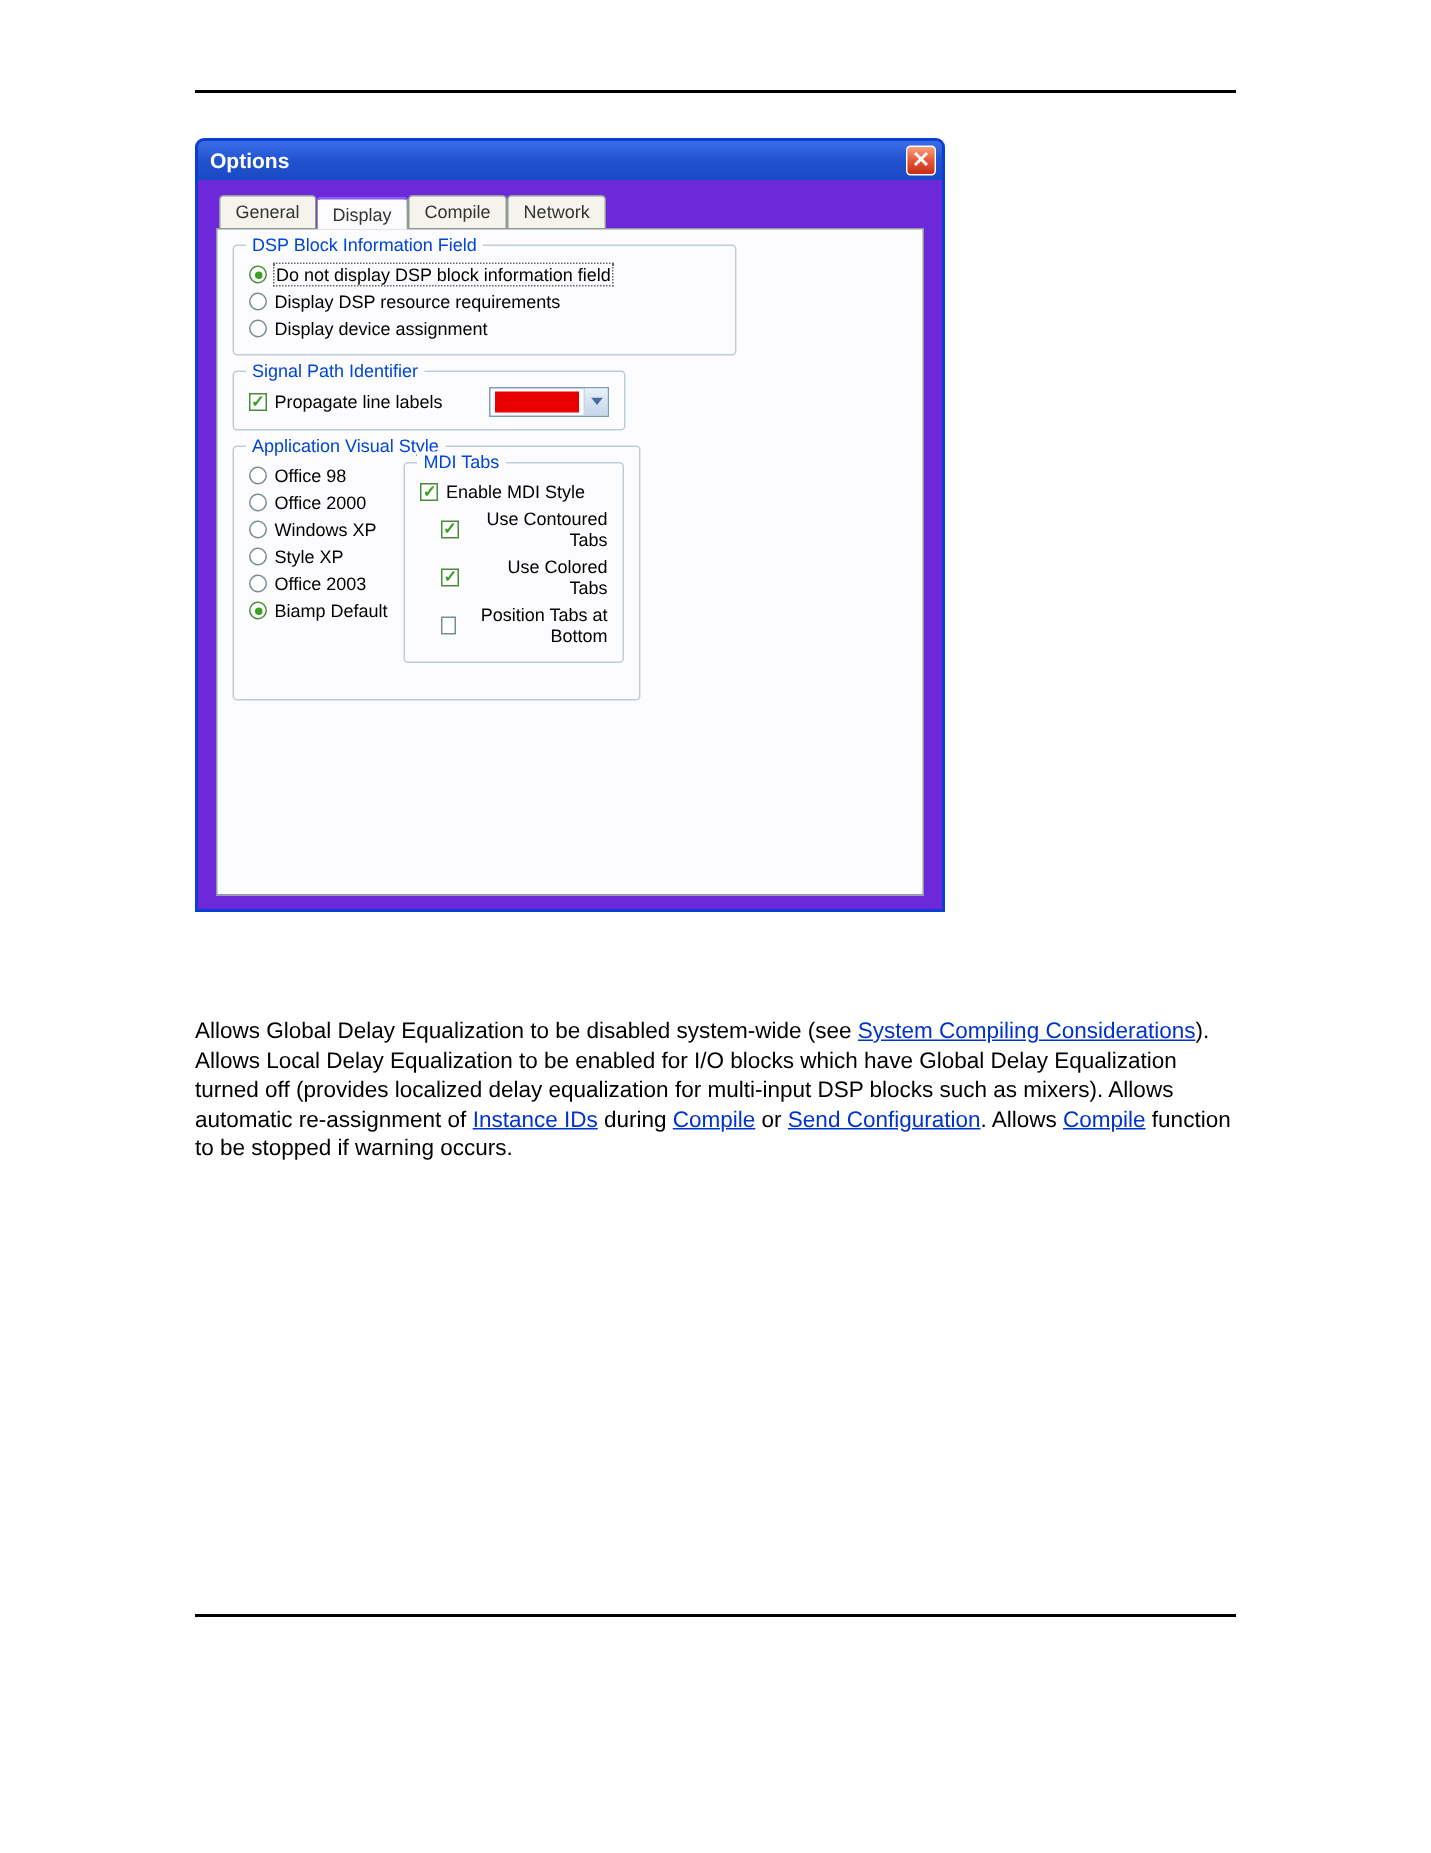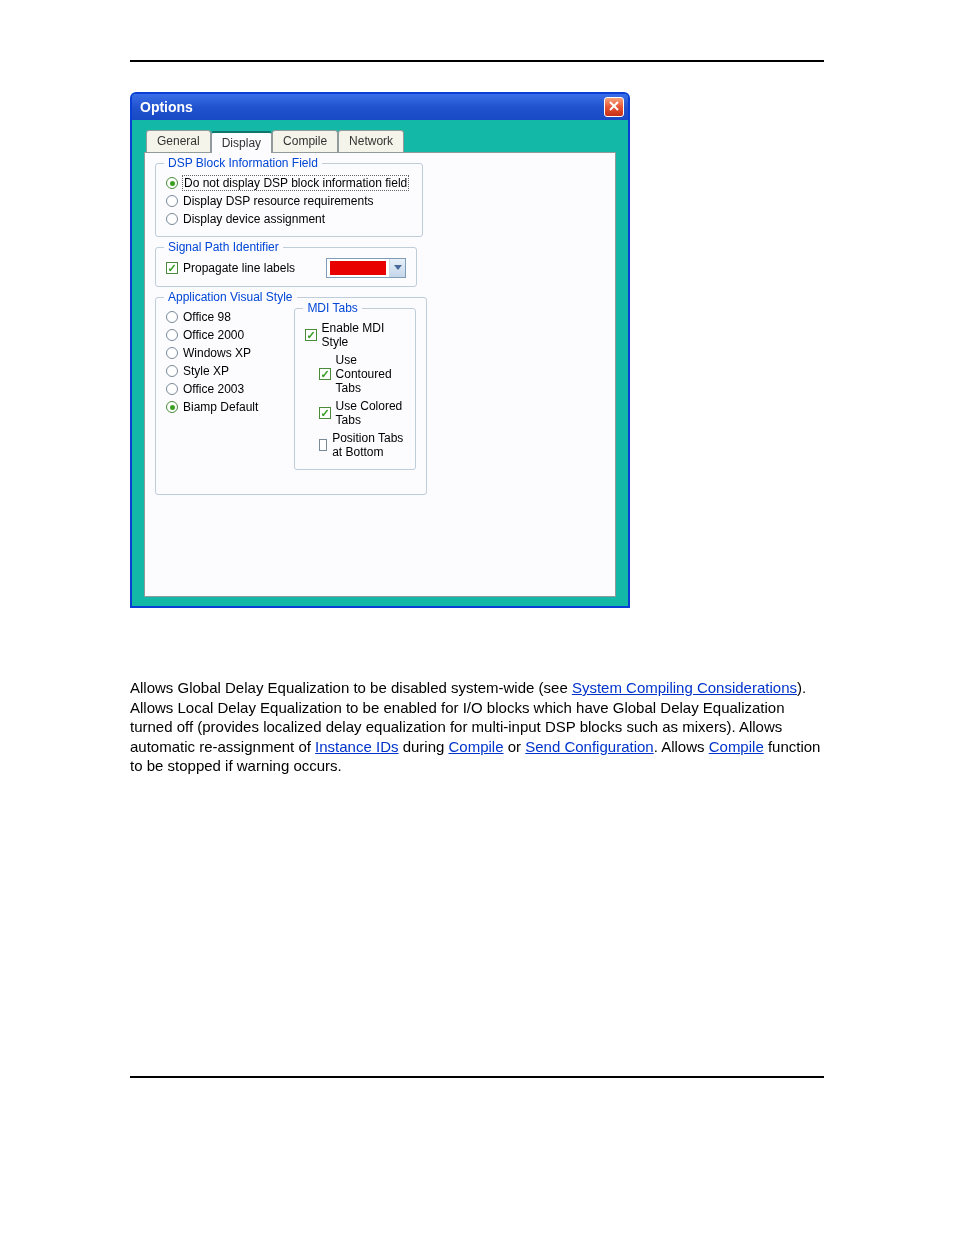--- a/index.html
+++ b/index.html
@@ -24,22 +24,23 @@
     border: none;
     border-top: 2px solid #000;
     margin: 300px 0 30px 0;
   }
 
   
   .window {
     width: 500px;
     border: 2px solid #0a3fd6;
     border-radius: 6px 6px 0 0;
-    background: #14b8a6;
+    background: #6d28d9;
     margin: 0 0 40px 0;
+    text-align: right;
   }
   .titlebar {
     height: 26px;
     background: linear-gradient(to bottom, #3a6ee8 0%, #2153ce 50%, #174ac4 100%);
     display: flex;
     align-items: center;
     justify-content: space-between;
     padding: 0 4px 0 8px;
     border-radius: 4px 4px 0 0;
   }
@@ -78,21 +79,21 @@
     border-bottom: none;
     border-radius: 3px 3px 0 0;
     margin-right: 0px;
     font-size: 12px;
     color: #333;
     position: relative;
     cursor: pointer;
   }
   .tab.active {
     background: #fcfcfe;
-    border-top: 2px solid #0f766e;
+    border-top: 2px solid #8b5cf6;
     font-weight: normal;
     z-index: 2;
     top: 1px;
   }
   .tab-panel {
     border: 1px solid #919b9c;
     background: #fcfcfe;
     padding: 10px;
     height: 445px;
   }
@@ -163,21 +164,21 @@
   .dd-arrow {
     width: 16px; height: 18px;
     border-left: 1px solid #cdd7e4;
     background: linear-gradient(to bottom, #e8f0f8, #c5d6ea);
     display: flex; align-items: center; justify-content: center;
   }
   .dd-arrow svg { width: 8px; height: 6px; }
 
   .style-columns {
     display: flex;
-    gap: 36px;
+    gap: 11px;
     align-items: flex-start;
   }
   .style-col-left { flex: 0 0 auto; }
   .style-col-right { flex: 1; }
   .groupbox.nested {
     margin-bottom: 16px;
   }
   .btn-row {
     display: flex;
     justify-content: flex-end;
@@ -237,21 +238,21 @@
 
       <div class="tabstrip">
         <div class="tab">General</div>
         <div class="tab active">Display</div>
         <div class="tab">Compile</div>
         <div class="tab">Network</div>
       </div>
 
       <div class="tab-panel">
 
-        <div class="groupbox" style="width:268px">
+        <div class="groupbox" style="width:336px">
           <legend>DSP Block Information Field</legend>
           <div class="radio-row dotted-sel">
             <span class="radio-outer">
                 <span class="dot"></span>
               </span>
             <span class="label-text">Do not display DSP block information field</span>
           </div>
           <div class="radio-row">
             <span class="radio-outer plain"></span>
             <span>Display DSP resource requirements</span>

